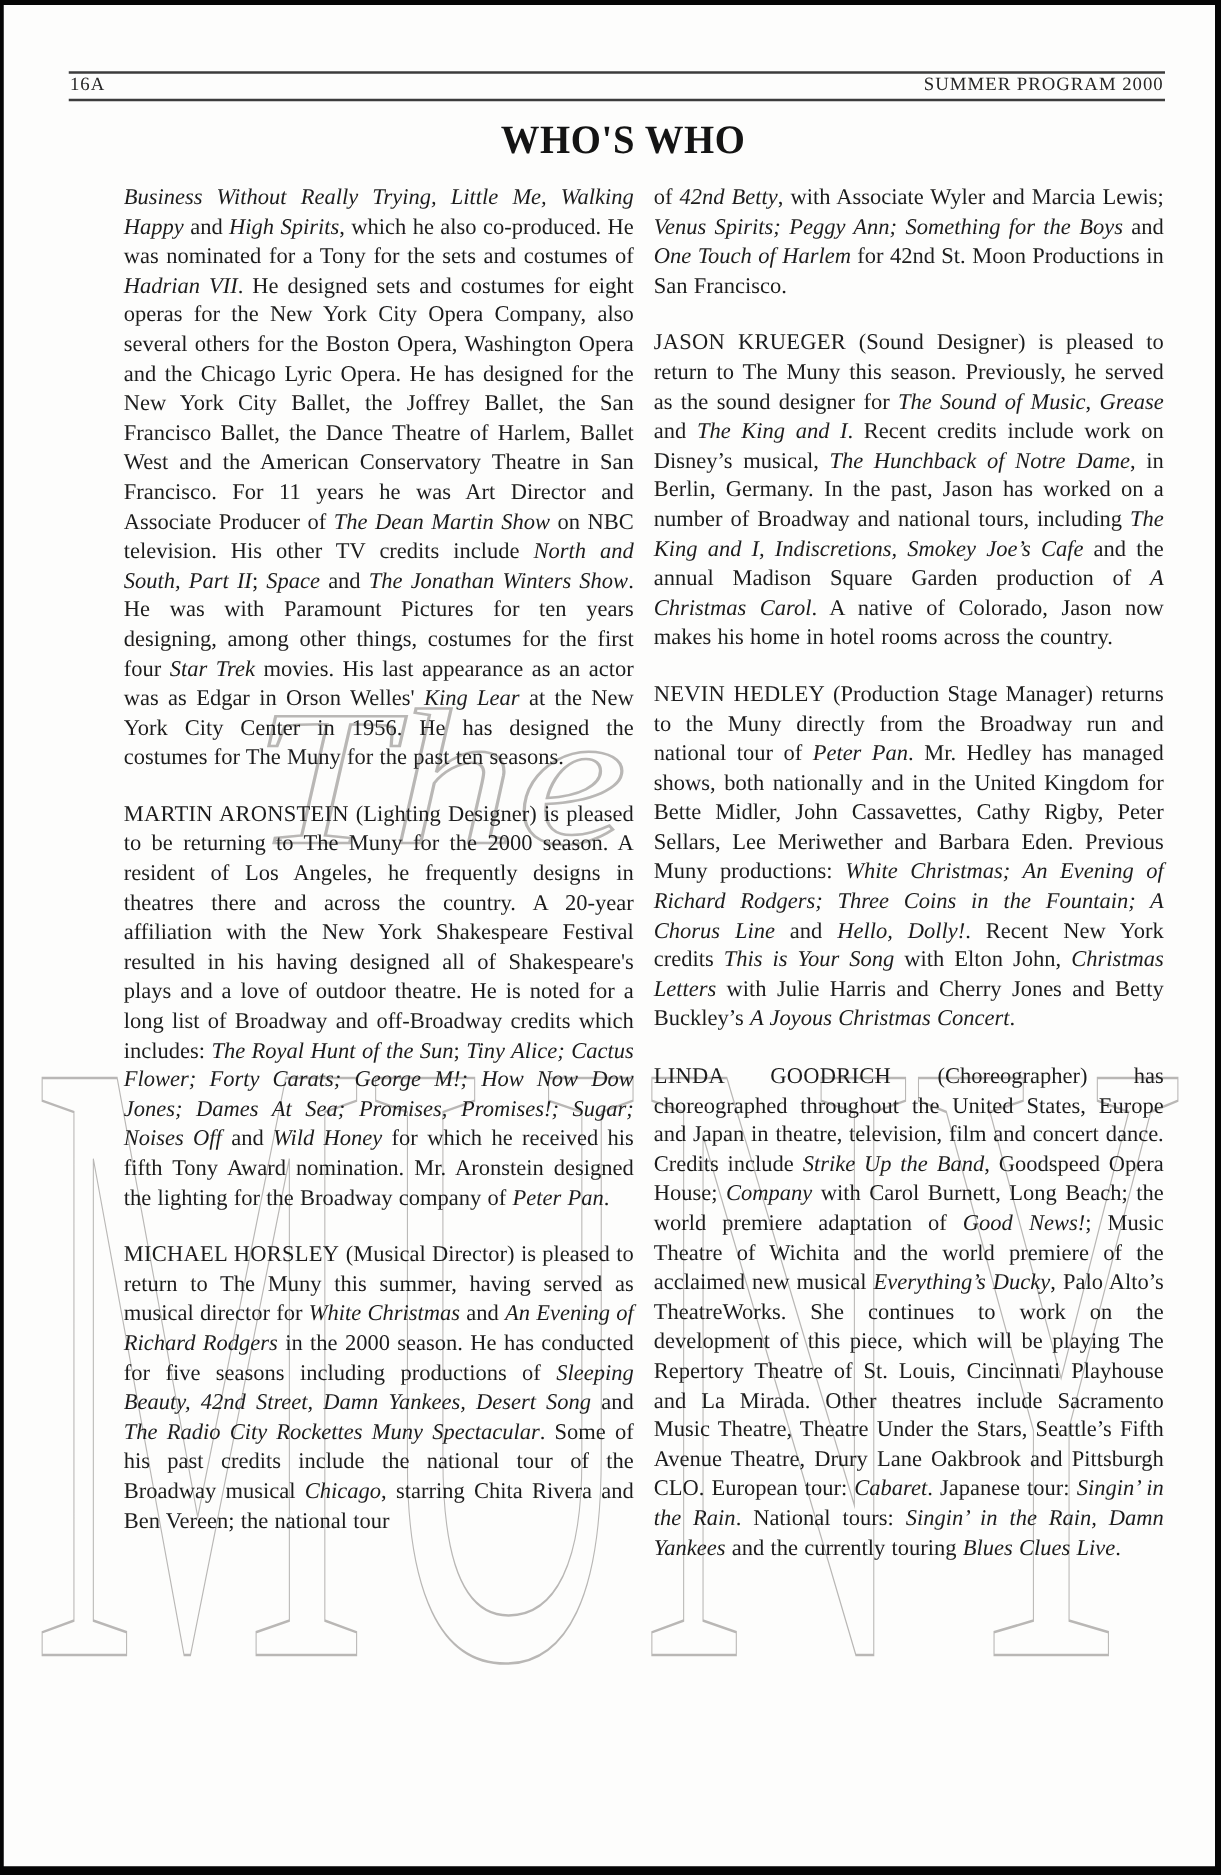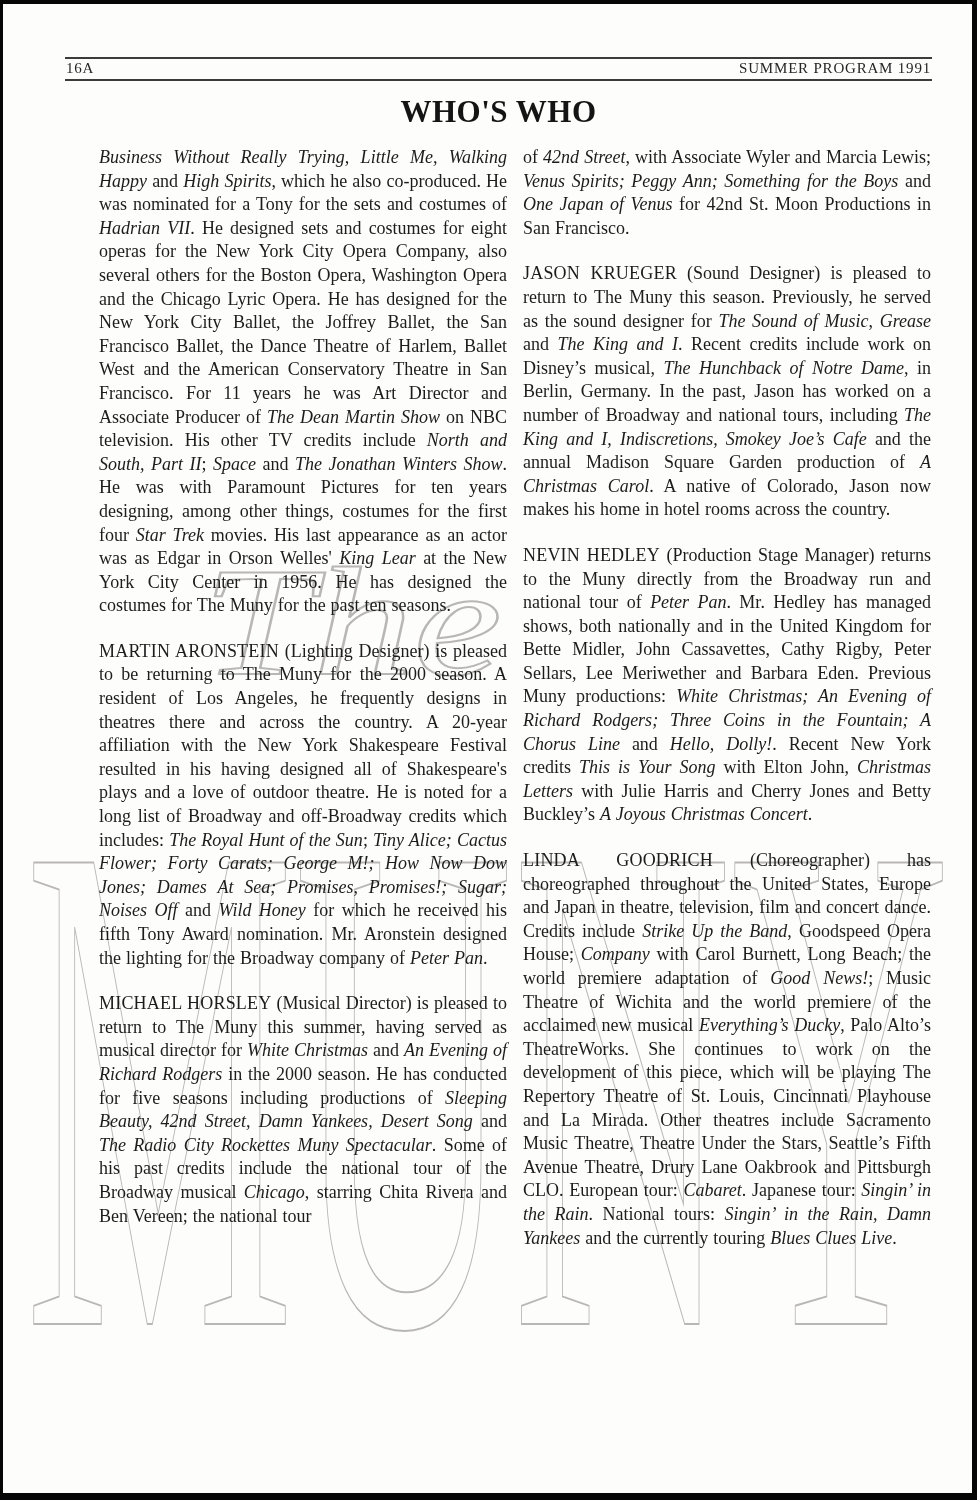--- a/index.html
+++ b/index.html
@@ -4,21 +4,21 @@
 <style>
   html,body{margin:0;padding:0;background:#e8e8e6;}
   *{box-sizing:border-box;}
   .scan{
     position:relative;width:977px;height:1500px;background:#fdfdfc;overflow:hidden;
     border-top:4px solid #060606;border-bottom:7px solid #060606;
     border-left:3px solid #060606;border-right:5px solid #060606;
     font-family:"Liberation Serif",serif;color:#1c1c1c;
   }
   .header{
-    position:absolute;left:62px;right:40px;top:53px;z-index:2;
+    position:absolute;left:52px;right:40px;top:53px;z-index:2;
     border-top:2px solid #3c3c3c;border-bottom:2px solid #3c3c3c;
     display:flex;justify-content:space-between;align-items:center;
     padding:1px 1px 2px 1px;font-size:15px;letter-spacing:0.8px;color:#262626;
   }
   .page-title{
     position:absolute;left:62px;right:40px;top:90px;z-index:2;
     text-align:center;font-size:31px;font-weight:bold;letter-spacing:0.5px;color:#141414;
     transform:scaleY(1.04);
   }
   .cols{
@@ -43,32 +43,32 @@
 
 <div class="scan">
 
   <svg class="watermark" width="945" height="935" viewBox="0 0 945 935" aria-hidden="true">
     <text x="185" y="150" font-size="155" font-style="italic" textLength="300" lengthAdjust="spacingAndGlyphs">The</text>
     <text x="8" y="800" font-size="705" textLength="925" lengthAdjust="spacingAndGlyphs">MUNY</text>
   </svg>
 
   <div class="header">
     <span>16A</span>
-    <span>SUMMER PROGRAM 1991</span>
+    <span>SUMMER PROGRAM 2000</span>
   </div>
 
   <div class="page-title">WHO'S WHO</div>
 
   <div class="cols">
     <div class="col" id="col-left">
         <p class="bio"><span class="i">Business Without Really Trying, Little Me, Walking Happy</span><span> and </span><span class="i">High Spirits</span><span>, which he also co-produced. He was nominated for a Tony for the sets and costumes of </span><span class="i">Hadrian VII</span><span>. He designed sets and costumes for eight operas for the New York City Opera Company, also several others for the Boston Opera, Washington Opera and the Chicago Lyric Opera. He has designed for the New York City Ballet, the Joffrey Ballet, the San Francisco Ballet, the Dance Theatre of Harlem, Ballet West and the American Conservatory Theatre in San Francisco. For 11 years he was Art Director and Associate Producer of </span><span class="i">The Dean Martin Show</span><span> on NBC television. His other TV credits include </span><span class="i">North and South, Part II</span><span>; </span><span class="i">Space</span><span> and </span><span class="i">The Jonathan Winters Show</span><span>. He was with Paramount Pictures for ten years designing, among other things, costumes for the first four </span><span class="i">Star Trek</span><span> movies. His last appearance as an actor was as Edgar in Orson Welles' </span><span class="i">King Lear</span><span> at the New York City Center in 1956. He has designed the costumes for The Muny for the past ten seasons.</span></p>
         <p class="bio"><span class="b">MARTIN ARONSTEIN</span><span> (Lighting Designer) is pleased to be returning to The Muny for the 2000 season. A resident of Los Angeles, he frequently designs in theatres there and across the country. A 20-year affiliation with the New York Shakespeare Festival resulted in his having designed all of Shakespeare's plays and a love of outdoor theatre. He is noted for a long list of Broadway and off-Broadway credits which includes: </span><span class="i">The Royal Hunt of the Sun</span><span>; </span><span class="i">Tiny Alice; Cactus Flower; Forty Carats; George M!; How Now Dow Jones; Dames At Sea; Promises, Promises!; Sugar; Noises Off</span><span> and </span><span class="i">Wild Honey</span><span> for which he received his fifth Tony Award nomination. Mr. Aronstein designed the lighting for the Broadway company of </span><span class="i">Peter Pan</span><span>.</span></p>
         <p class="bio"><span class="b">MICHAEL HORSLEY</span><span> (Musical Director) is pleased to return to The Muny this summer, having served as musical director for </span><span class="i">White Christmas</span><span> and </span><span class="i">An Evening of Richard Rodgers</span><span> in the 2000 season. He has conducted for five seasons including productions of </span><span class="i">Sleeping Beauty, 42nd Street, Damn Yankees, Desert Song</span><span> and </span><span class="i">The Radio City Rockettes Muny Spectacular</span><span>. Some of his past credits include the national tour of the Broadway musical </span><span class="i">Chicago</span><span>, starring Chita Rivera and Ben Vereen; the national tour</span></p>
       </div>
     <div class="col" id="col-right">
-        <p class="bio"><span>of </span><span class="i">42nd Street</span><span>, with Associate Wyler and Marcia Lewis; </span><span class="i">Venus Spirits; Peggy Ann; Something for the Boys</span><span> and </span><span class="i">One Japan of Venus</span><span> for 42nd St. Moon Productions in San Francisco.</span></p>
+        <p class="bio"><span>of </span><span class="i">42nd Betty</span><span>, with Associate Wyler and Marcia Lewis; </span><span class="i">Venus Spirits; Peggy Ann; Something for the Boys</span><span> and </span><span class="i">One Touch of Harlem</span><span> for 42nd St. Moon Productions in San Francisco.</span></p>
         <p class="bio"><span class="b">JASON KRUEGER</span><span> (Sound Designer) is pleased to return to The Muny this season. Previously, he served as the sound designer for </span><span class="i">The Sound of Music</span><span>, </span><span class="i">Grease</span><span> and </span><span class="i">The King and I</span><span>. Recent credits include work on Disney’s musical, </span><span class="i">The Hunchback of Notre Dame</span><span>, in Berlin, Germany. In the past, Jason has worked on a number of Broadway and national tours, including </span><span class="i">The King and I, Indiscretions, Smokey Joe’s Cafe</span><span> and the annual Madison Square Garden production of </span><span class="i">A Christmas Carol</span><span>. A native of Colorado, Jason now makes his home in hotel rooms across the country.</span></p>
         <p class="bio"><span class="b">NEVIN HEDLEY</span><span> (Production Stage Manager) returns to the Muny directly from the Broadway run and national tour of </span><span class="i">Peter Pan</span><span>. Mr. Hedley has managed shows, both nationally and in the United Kingdom for Bette Midler, John Cassavettes, Cathy Rigby, Peter Sellars, Lee Meriwether and Barbara Eden. Previous Muny productions: </span><span class="i">White Christmas; An Evening of Richard Rodgers; Three Coins in the Fountain; A Chorus Line</span><span> and </span><span class="i">Hello, Dolly!</span><span>. Recent New York credits </span><span class="i">This is Your Song</span><span> with Elton John, </span><span class="i">Christmas Letters</span><span> with Julie Harris and Cherry Jones and Betty Buckley’s </span><span class="i">A Joyous Christmas Concert</span><span>.</span></p>
         <p class="bio"><span class="b">LINDA GOODRICH</span><span> (Choreographer) has choreographed throughout the United States, Europe and Japan in theatre, television, film and concert dance. Credits include </span><span class="i">Strike Up the Band</span><span>, Goodspeed Opera House; </span><span class="i">Company</span><span> with Carol Burnett, Long Beach; the world premiere adaptation of </span><span class="i">Good News!</span><span>; Music Theatre of Wichita and the world premiere of the acclaimed new musical </span><span class="i">Everything’s Ducky</span><span>, Palo Alto’s TheatreWorks. She continues to work on the development of this piece, which will be playing The Repertory Theatre of St. Louis, Cincinnati Playhouse and La Mirada. Other theatres include Sacramento Music Theatre, Theatre Under the Stars, Seattle’s Fifth Avenue Theatre, Drury Lane Oakbrook and Pittsburgh CLO. European tour: </span><span class="i">Cabaret</span><span>. Japanese tour: </span><span class="i">Singin’ in the Rain</span><span>. National tours: </span><span class="i">Singin’ in the Rain, Damn Yankees</span><span> and the currently touring </span><span class="i">Blues Clues Live</span><span>.</span></p>
       </div>
   </div>
 
 </div>
 
 </body></html>

